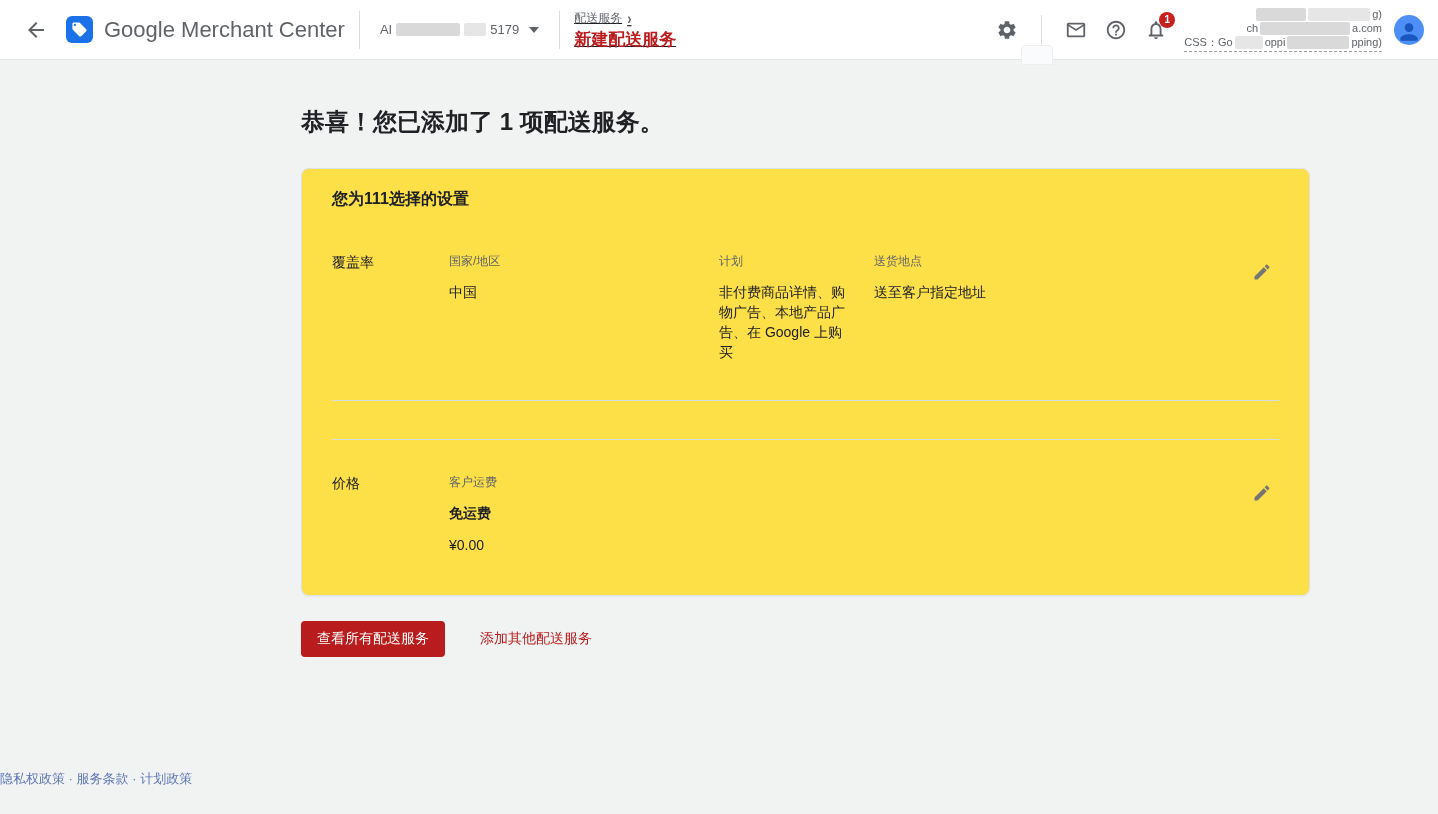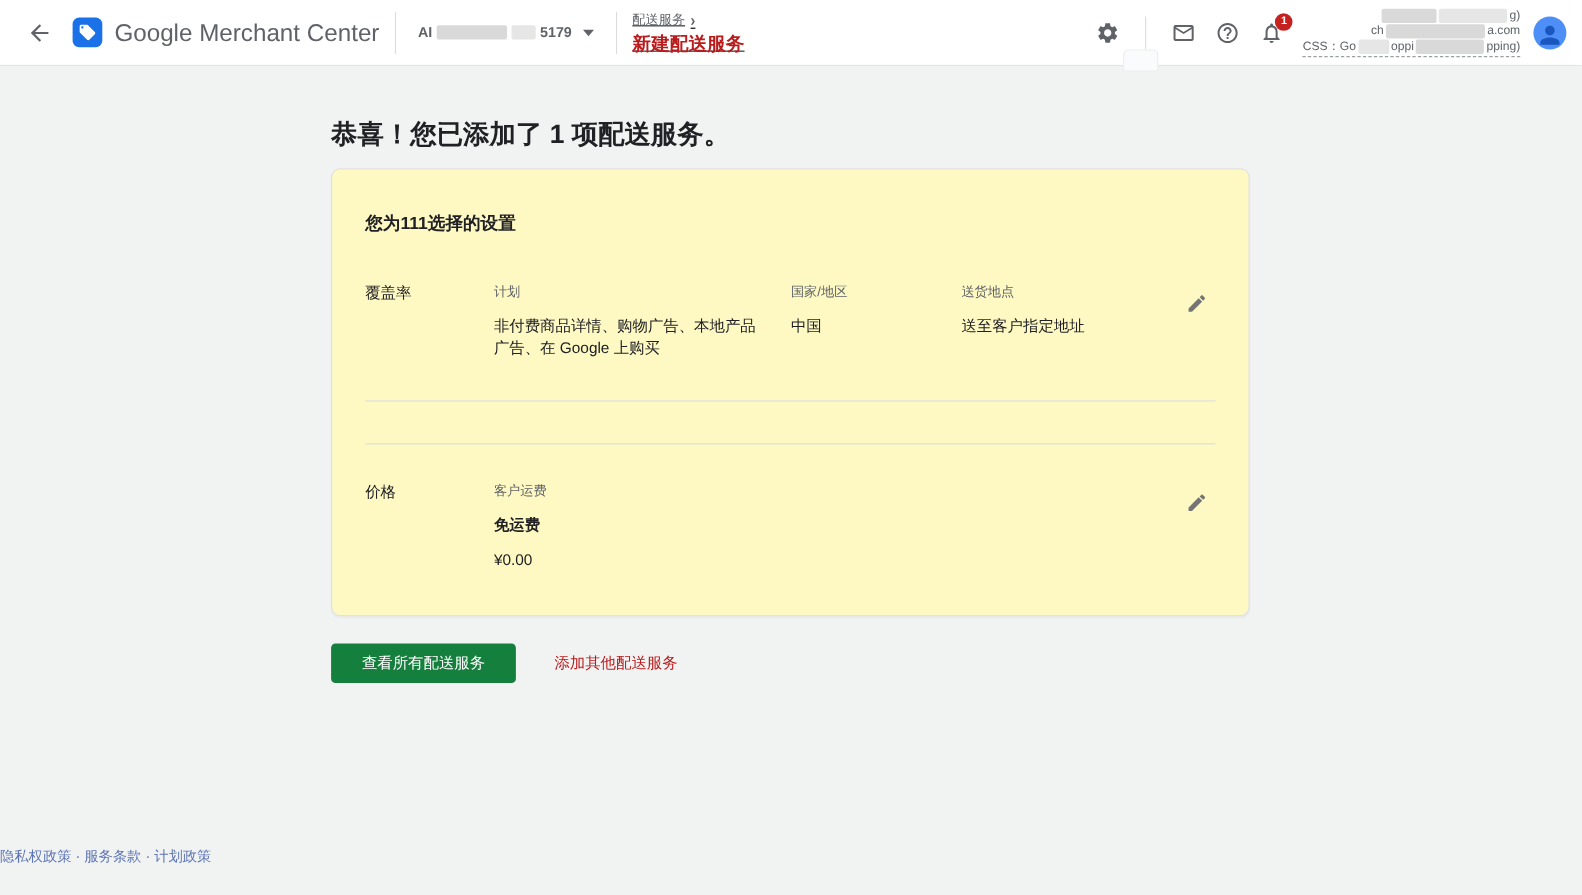--- a/index.html
+++ b/index.html
@@ -14,21 +14,21 @@
   .icon-btn svg { fill:#5f6368; }
   .logo-wrap { display:flex; align-items:flex-end; margin-left:10px; }
   .logo-badge { width:27px; height:27px; background:#1b72e8; border-radius:6px; display:flex;
                 align-items:center; justify-content:center; flex:none; }
   .logo-text { margin-left:11px; font-size:22px; color:#5f6368; letter-spacing:0; white-space:nowrap; }
   .vdiv { width:1px; height:38px; background:#dadce0; margin:0 14px; flex:none; }
   .vdiv.short { height:30px; }
 
   .account-selector { display:flex; align-items:center; gap:4px; height:40px; padding:0 6px;
                       cursor:pointer; background:transparent; border:none; }
-  .acct-frag { font-size:13px; color:#5f6368;font-weight:bold; }
+  .acct-frag { font-size:13px; color:#5f6368; }
   .redact { display:inline-block; background:#d9d9d9; border-radius:2px; height:13px; vertical-align:middle; }
   .redact.lt { background:#e6e6e6; }
   .caret { width:0; height:0; border-left:5px solid transparent; border-right:5px solid transparent;
            border-top:6px solid #5f6368; margin-left:6px; }
 
   .breadcrumb { display:flex; flex-direction:column; justify-content:center; line-height:1;text-decoration:underline; }
   .bc-top { display:flex; align-items:center; font-size:12px; color:#5f6368; margin-bottom:6px; }
   .bc-chevron { font-size:13px; color:#5f6368; margin-left:5px; font-weight:700; transform:scaleY(1.2); }
   .bc-current { font-size:17px; font-weight:700; color:#b91c1c; }
 
@@ -43,41 +43,41 @@
   .ai-line.dashed { border-bottom:1px dashed #9aa0a6; padding-bottom:2px;align-items:center; }
 
   .avatar { width:30px; height:30px; border-radius:50%; background:#4d8ef7; display:flex;
             align-items:flex-end; justify-content:center; overflow:hidden; cursor:pointer; flex:none; }
 
   .tooltip-artifact { position:absolute; left:1022px; top:46px; width:30px; height:18px;
                       background:#fafbfc; border-radius:4px 4px 0 0; box-shadow:0 0 0 1px #eceeef; }
 
   
   .main { position:relative; height:754px; background:#f1f3f3; }
-  .content { margin-left:301px; width:835px; }
+  .content { margin-left:301px; width:1009px; }
   .page-heading { padding-top:46px; font-size:24px; font-weight:700; color:#202124; }
 
-  .card { margin-top:15px; background:#fef9c3; border:1px solid #dfe1e4; border-radius:8px;
-          box-shadow:0 1px 2px rgba(0,0,0,0.04); padding:39px 30px 40px; }
+  .card { margin-top:30px; background:#fde047; border:1px solid #dfe1e4; border-radius:8px;
+          box-shadow:0 1px 2px rgba(0,0,0,0.04); padding:20px 30px 40px; }
   .card-title { font-size:16px; font-weight:700; color:#202124; margin-bottom:43px; }
 
   .srow { display:grid; grid-template-columns:117px 270px 155px 1fr 40px; }
   .rlabel { font-size:14px; font-weight:400; color:#202124; padding-top:1px; }
   .field { padding-right:24px; }
   .fname { font-size:12px; color:#5f6368; margin-bottom:12px; }
   .fvalue { font-size:14px; color:#202124; line-height:20px; }
   .fvalue.bold { font-weight:700; margin-bottom:12px; }
   .edit-btn { width:34px; height:34px; border:none; background:transparent; cursor:pointer;
               display:flex; align-items:center; justify-content:center; justify-self:end; margin-top:2px; }
   .edit-btn svg { fill:#757575; }
   .sep { height:1px; background:#dadce0; margin:38px 0 34px; }
 
   .actions { margin-top:25px; display:flex; align-items:center; }
-  .btn-primary { background:#15803d; color:#fff; border:none; border-radius:4px; font-size:14px;
-                 font-family:Liberation Sans, sans-serif; padding:9px 28px; cursor:pointer; font-weight:500; }
+  .btn-primary { background:#b91c1c; color:#fff; border:none; border-radius:4px; font-size:14px;
+                 font-family:Liberation Sans, sans-serif; padding:9px 16px; cursor:pointer; font-weight:500; }
   .link-secondary { margin-left:35px; color:#b91c1c; font-size:14px; font-weight:500;
                     text-decoration:none; cursor:pointer; }
 
   .footer { position:absolute; left:0; bottom:26px; font-size:13px; color:#5e76b5; }
   .footer a { color:#5e76b5; text-decoration:none; cursor:pointer; }
 </style>
 </head>
 <body>
 
 <header class="header">
@@ -187,26 +187,26 @@
 <main class="main">
   <div class="content">
     <h1 class="page-heading">恭喜！您已添加了 1 项配送服务。</h1>
 
     <section class="card">
       <h2 class="card-title">您为111选择的设置</h2>
 
       <div class="srow">
         <div class="rlabel">覆盖率</div>
         <div class="field">
+          <div class="fname">国家/地区</div>
+          <div class="fvalue">中国</div>
+        </div>
+        <div class="field">
           <div class="fname">计划</div>
           <div class="fvalue">非付费商品详情、购物广告、本地产品广告、在 Google 上购买</div>
-        </div>
-        <div class="field">
-          <div class="fname">国家/地区</div>
-          <div class="fvalue">中国</div>
         </div>
         <div class="field">
           <div class="fname">送货地点</div>
           <div class="fvalue">送至客户指定地址</div>
         </div>
         <button class="edit-btn">
           <span style="display:flex;">
             <svg width="20" height="20" viewBox="0 0 24 24">
                 <path d="M3 17.25V21h3.75L17.81 9.94l-3.75-3.75L3 17.25zM20.71 7.04c.39-.39.39-1.02 0-1.41l-2.34-2.34c-.39-.39-1.02-.39-1.41 0l-1.83 1.83 3.75 3.75 1.83-1.83z"></path>
               </svg>

